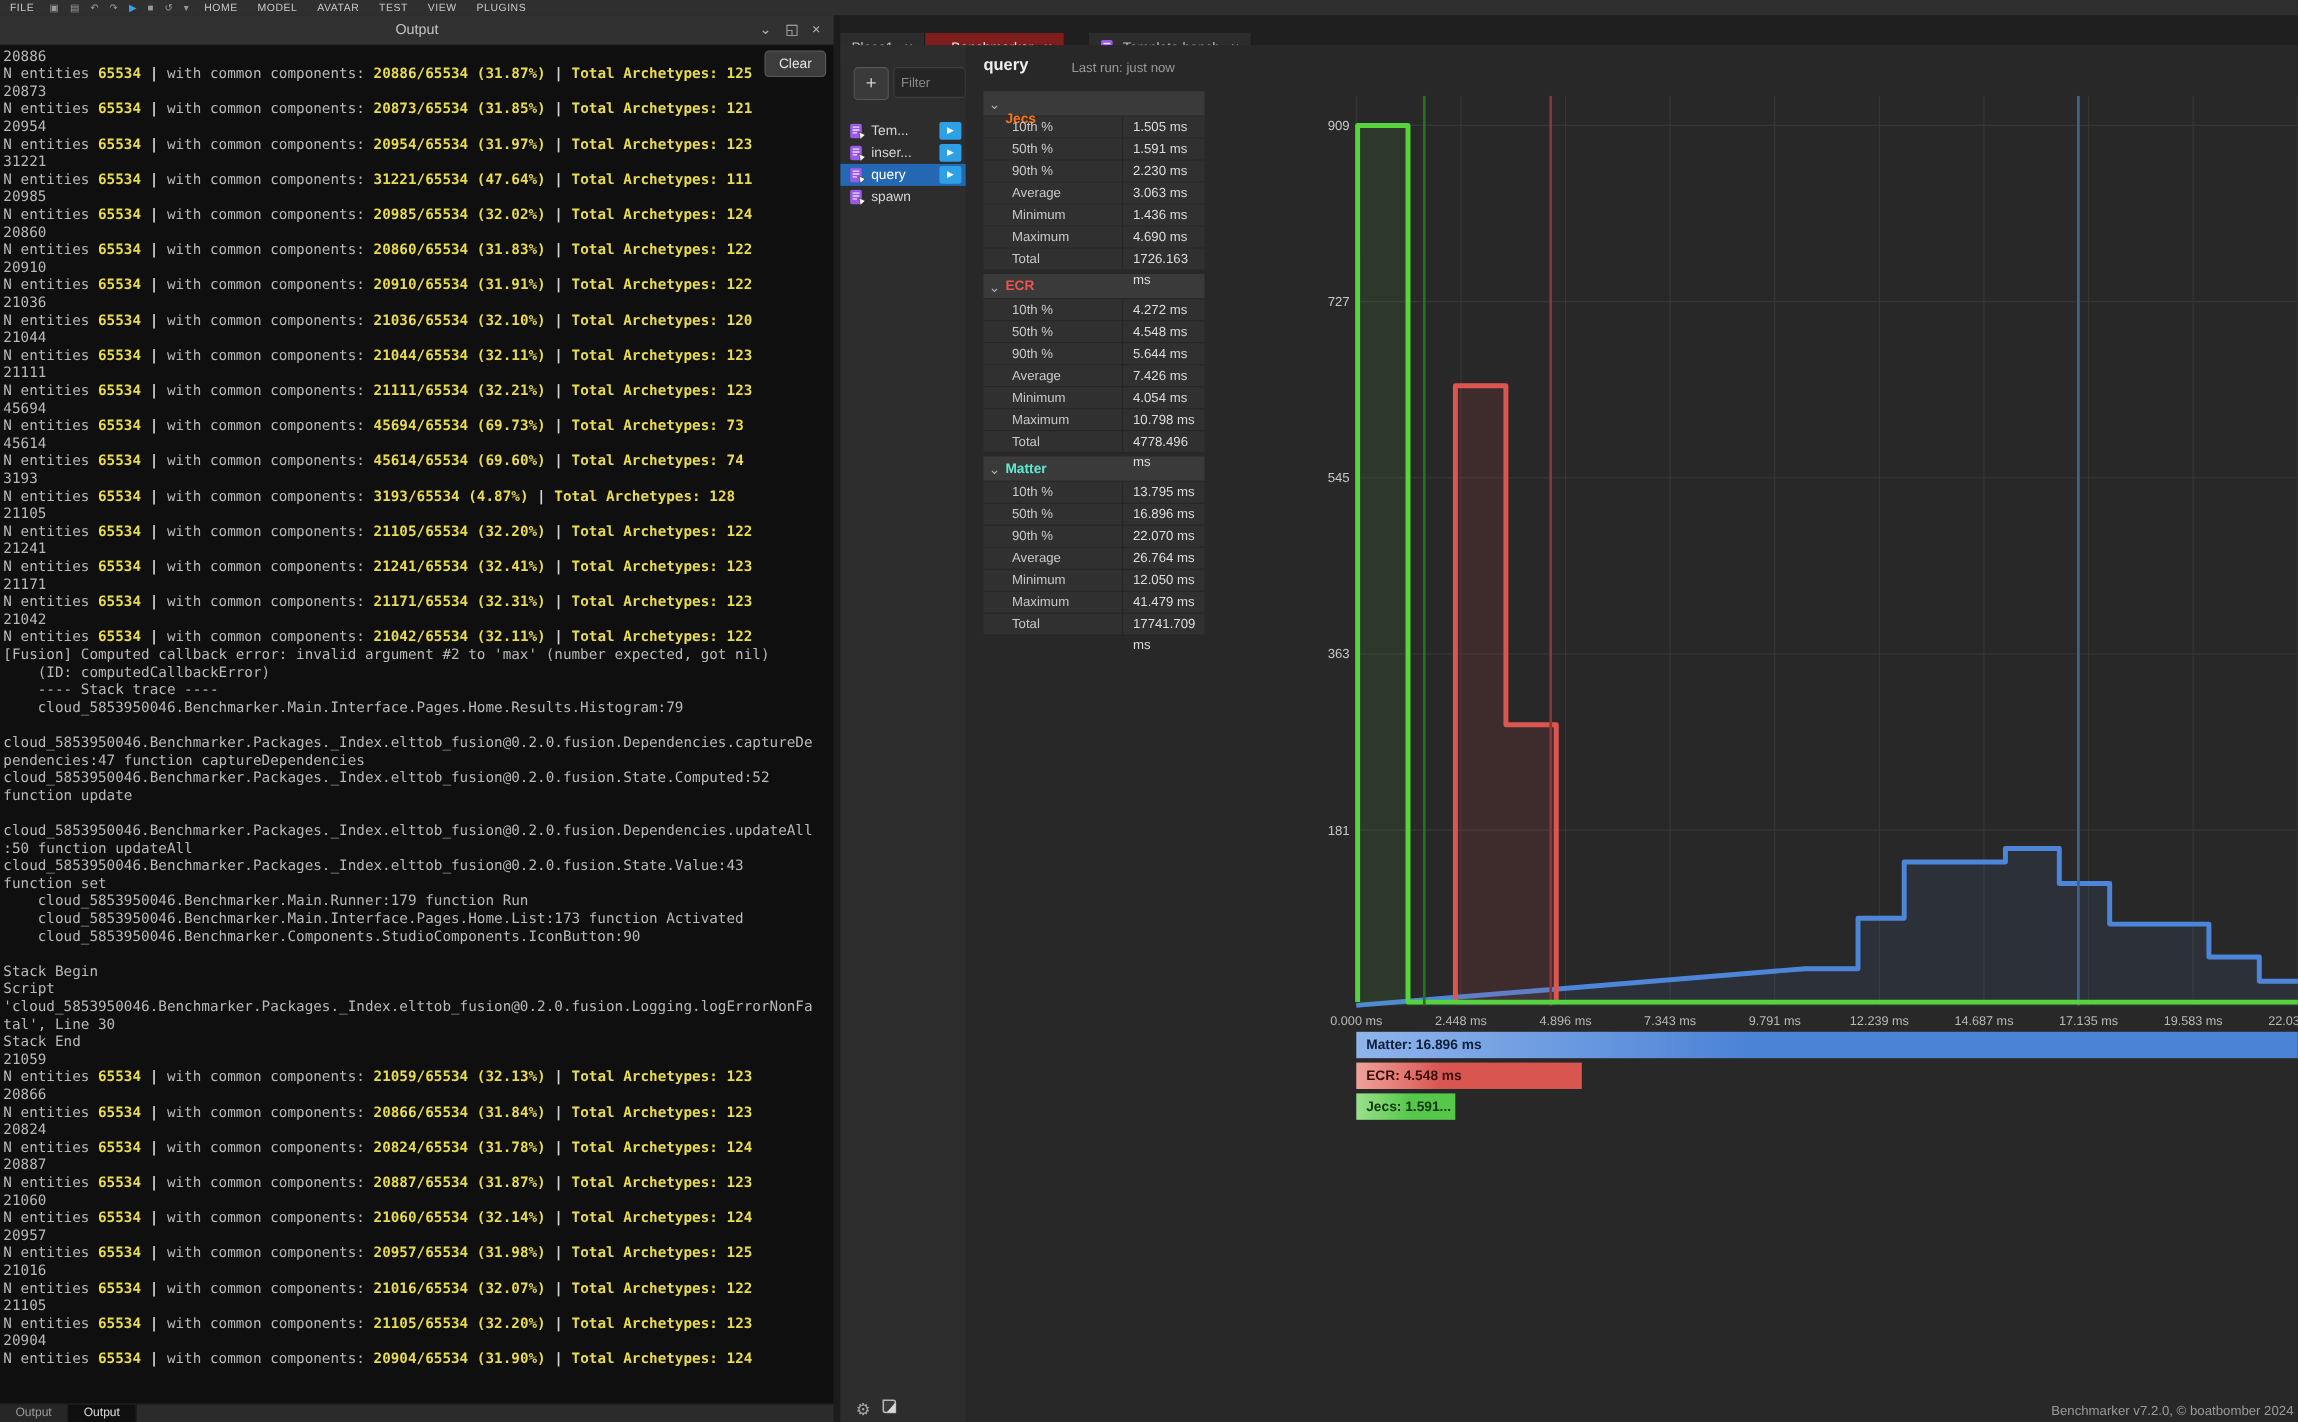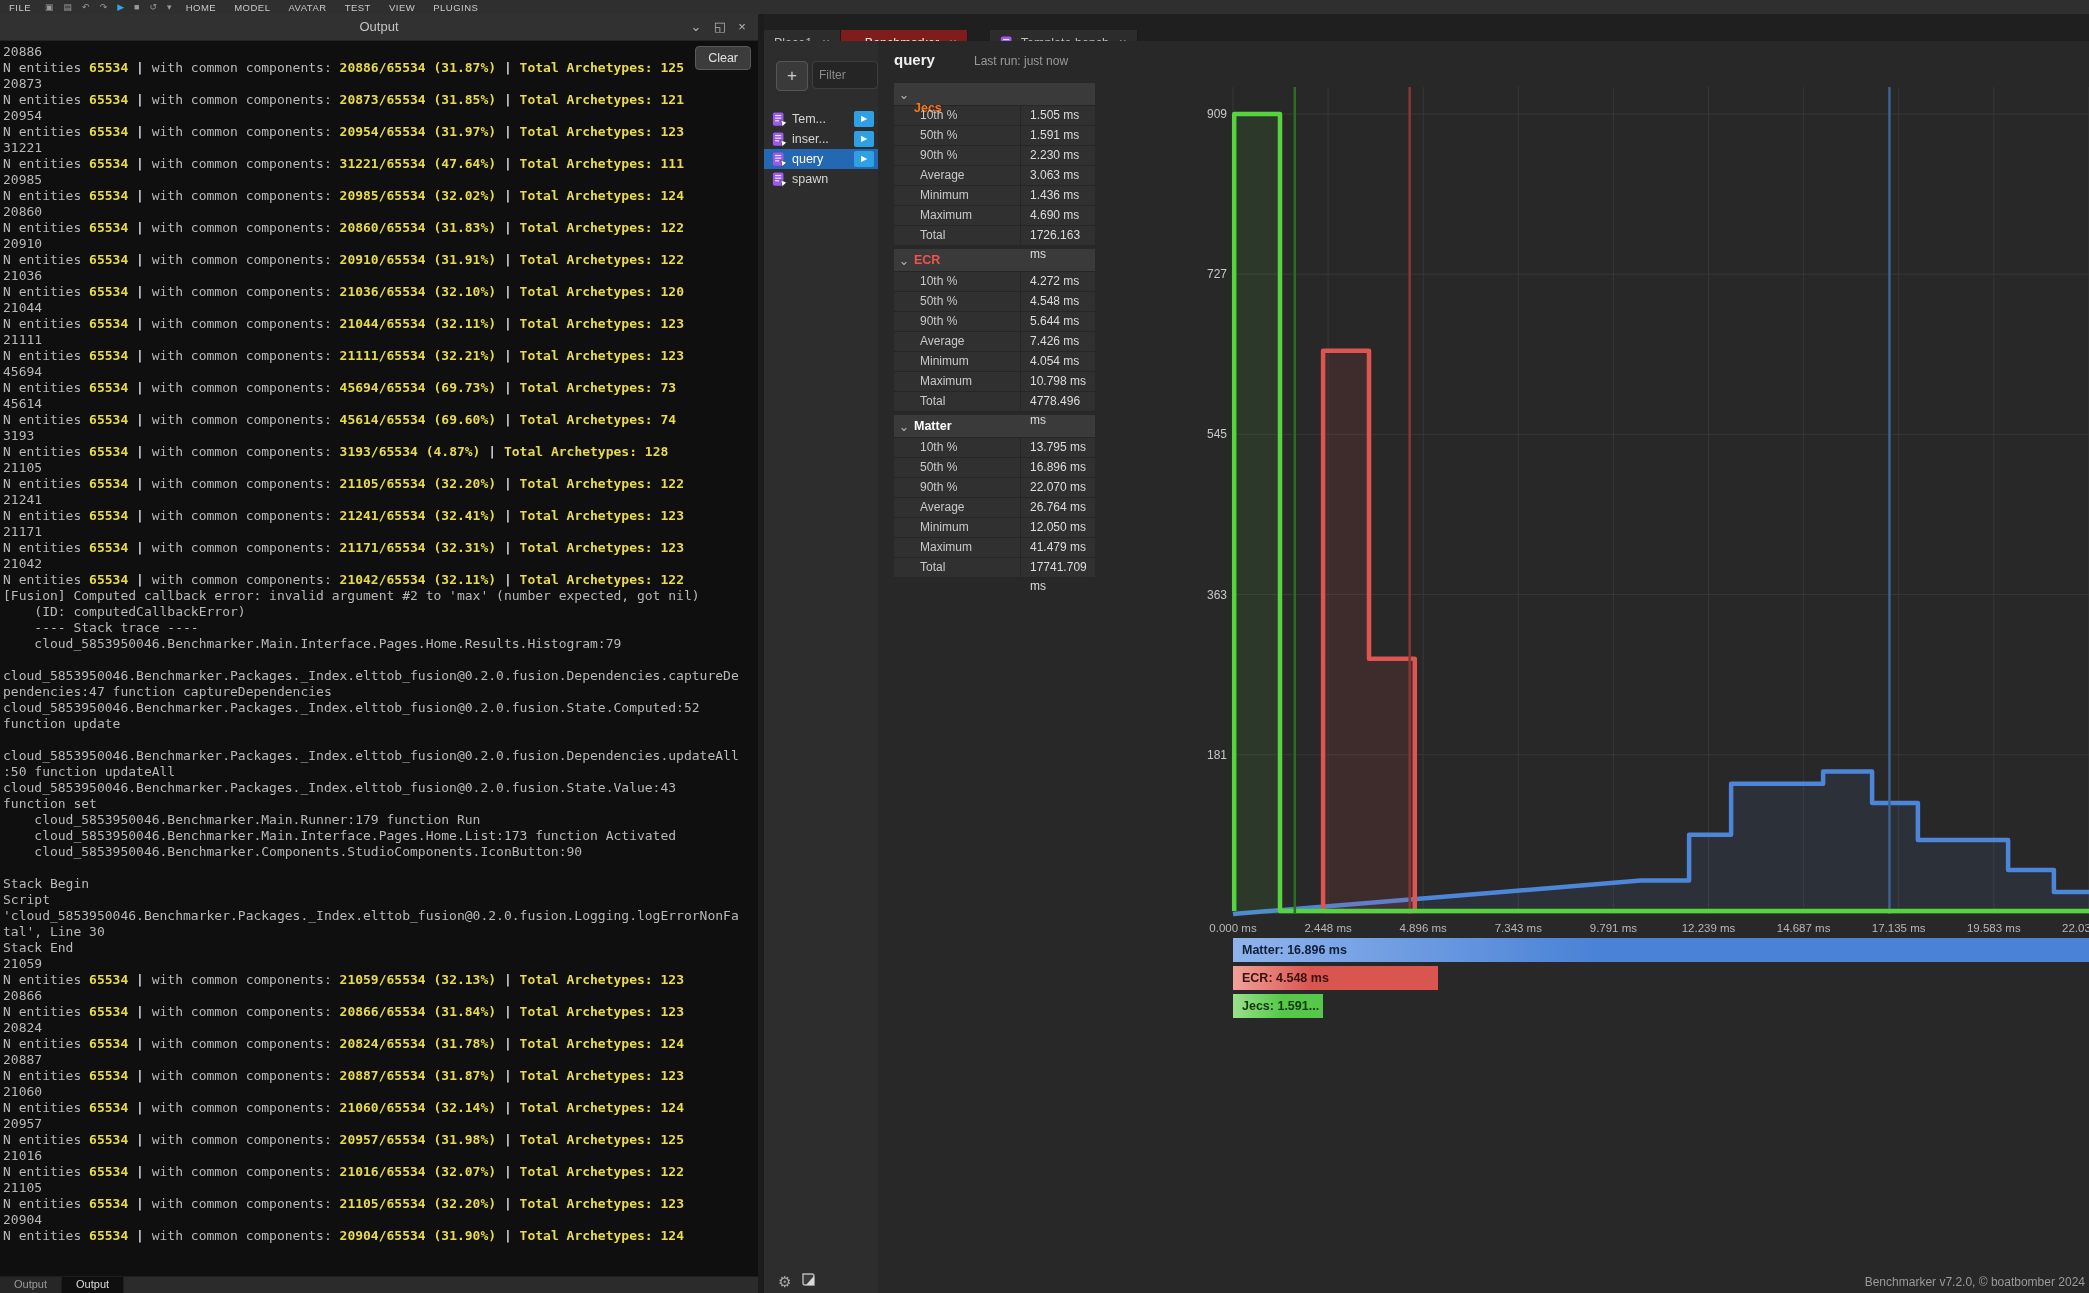--- a/index.html
+++ b/index.html
@@ -344,21 +344,21 @@
             <div class="lbl">Maximum</div>
             <div class="val">10.798 ms</div>
           </div>
           <div class="stat-row">
             <div class="lbl">Total</div>
             <div class="val">4778.496 ms</div>
           </div>
           <div class="sec-gap"></div>
           <div class="sec-header">
             <span class="chev">⌄</span>
-            <span style="color: #ffffff;">Matter</span>
+            <span style="color: #5eead4;">Matter</span>
           </div>
           <div class="stat-row">
             <div class="lbl">10th %</div>
             <div class="val">13.795 ms</div>
           </div>
           <div class="stat-row">
             <div class="lbl">50th %</div>
             <div class="val">16.896 ms</div>
           </div>
           <div class="stat-row">

